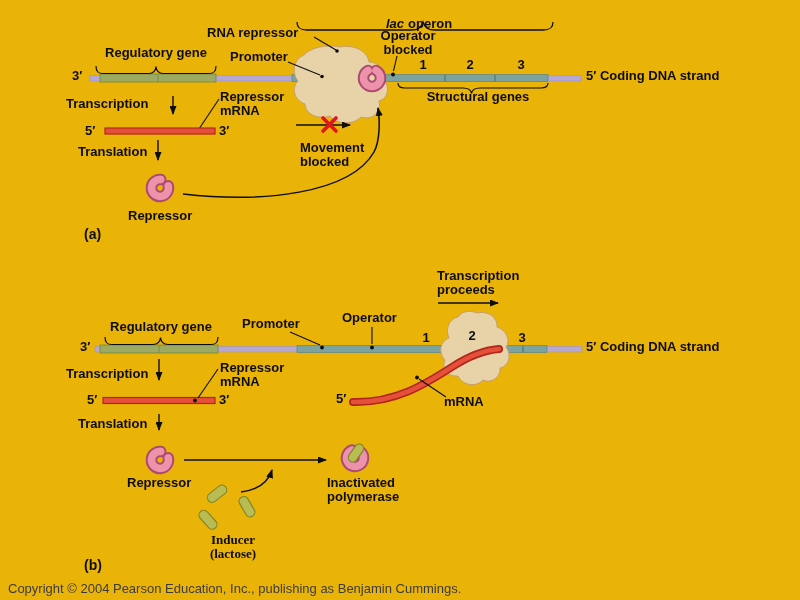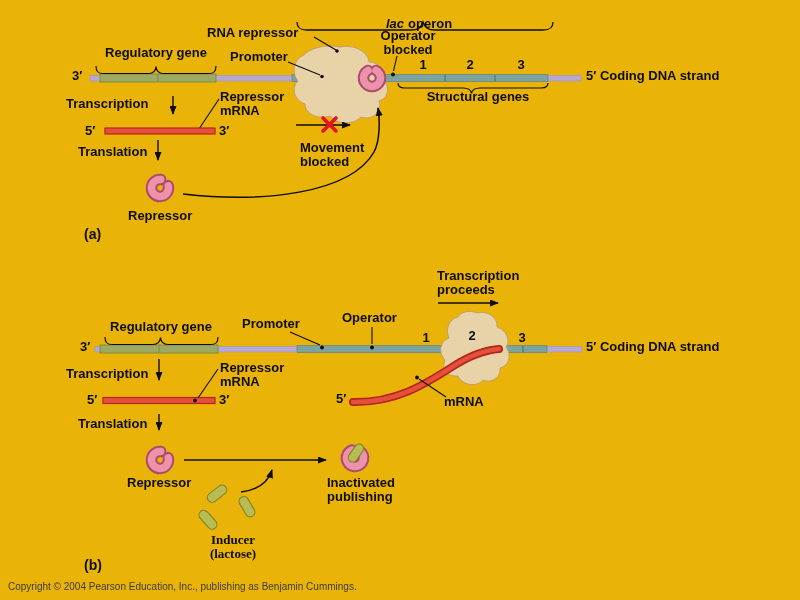--- a/index.html
+++ b/index.html
@@ -5,21 +5,21 @@
   html,body{margin:0;padding:0;background:#ffffff;}
   #fig{position:relative;width:800px;height:600px;background:#eab308;overflow:hidden;
        font-family:"Liberation Sans",sans-serif;}
   #art{position:absolute;left:0;top:0;}
   .lbl{position:absolute;font-weight:bold;font-size:13px;line-height:1.06;color:#0d0d0d;
        white-space:pre-line;}
   .ctr{text-align:center;}
   .it{font-style:italic;}
   .sm{font-size:13px;}
   .panel-tag{font-size:14px;}
-  .copy{position:absolute;font-weight:normal;font-size:10px;color:#3c3c3c;white-space:nowrap;}
+  .copy{position:absolute;font-weight:normal;font-size:13px;color:#3c3c3c;white-space:nowrap;}
   .gap{display:inline-block;width:4px;}
 </style>
 </head>
 <body>
 
 <div id="fig">
 
 <svg id="art" width="800" height="600" viewBox="0 0 800 600">
   <defs>
     <marker id="ah" markerUnits="userSpaceOnUse" markerWidth="9" markerHeight="7" refX="8" refY="3.5" orient="auto">
@@ -153,19 +153,19 @@
   <div class="lbl" style="left:66px;top:367px;">Transcription</div>
   <div class="lbl" style="left:220px;top:361px;">Repressor
 mRNA</div>
   <div class="lbl sm" style="left:87px;top:393px;">5′</div>
   <div class="lbl sm" style="left:219px;top:393px;">3′</div>
   <div class="lbl sm" style="left:336px;top:392px;">5′</div>
   <div class="lbl" style="left:444px;top:395px;">mRNA</div>
   <div class="lbl" style="left:78px;top:417px;">Translation</div>
   <div class="lbl" style="left:127px;top:476px;">Repressor</div>
   <div class="lbl" style="left:327px;top:476px;">Inactivated
-publishing</div>
+polymerase</div>
   <div class="lbl ctr" style="left:200px;top:533px;width:66px;font-family:Liberation Serif, serif;">Inducer
 (lactose)</div>
   <div class="lbl panel-tag" style="left:84px;top:558px;">(b)</div>
 
   <div class="copy" style="left:8px;top:581px;">Copyright © 2004 Pearson Education, Inc., publishing as Benjamin Cummings.</div>
 </div>
 
 </body></html>

